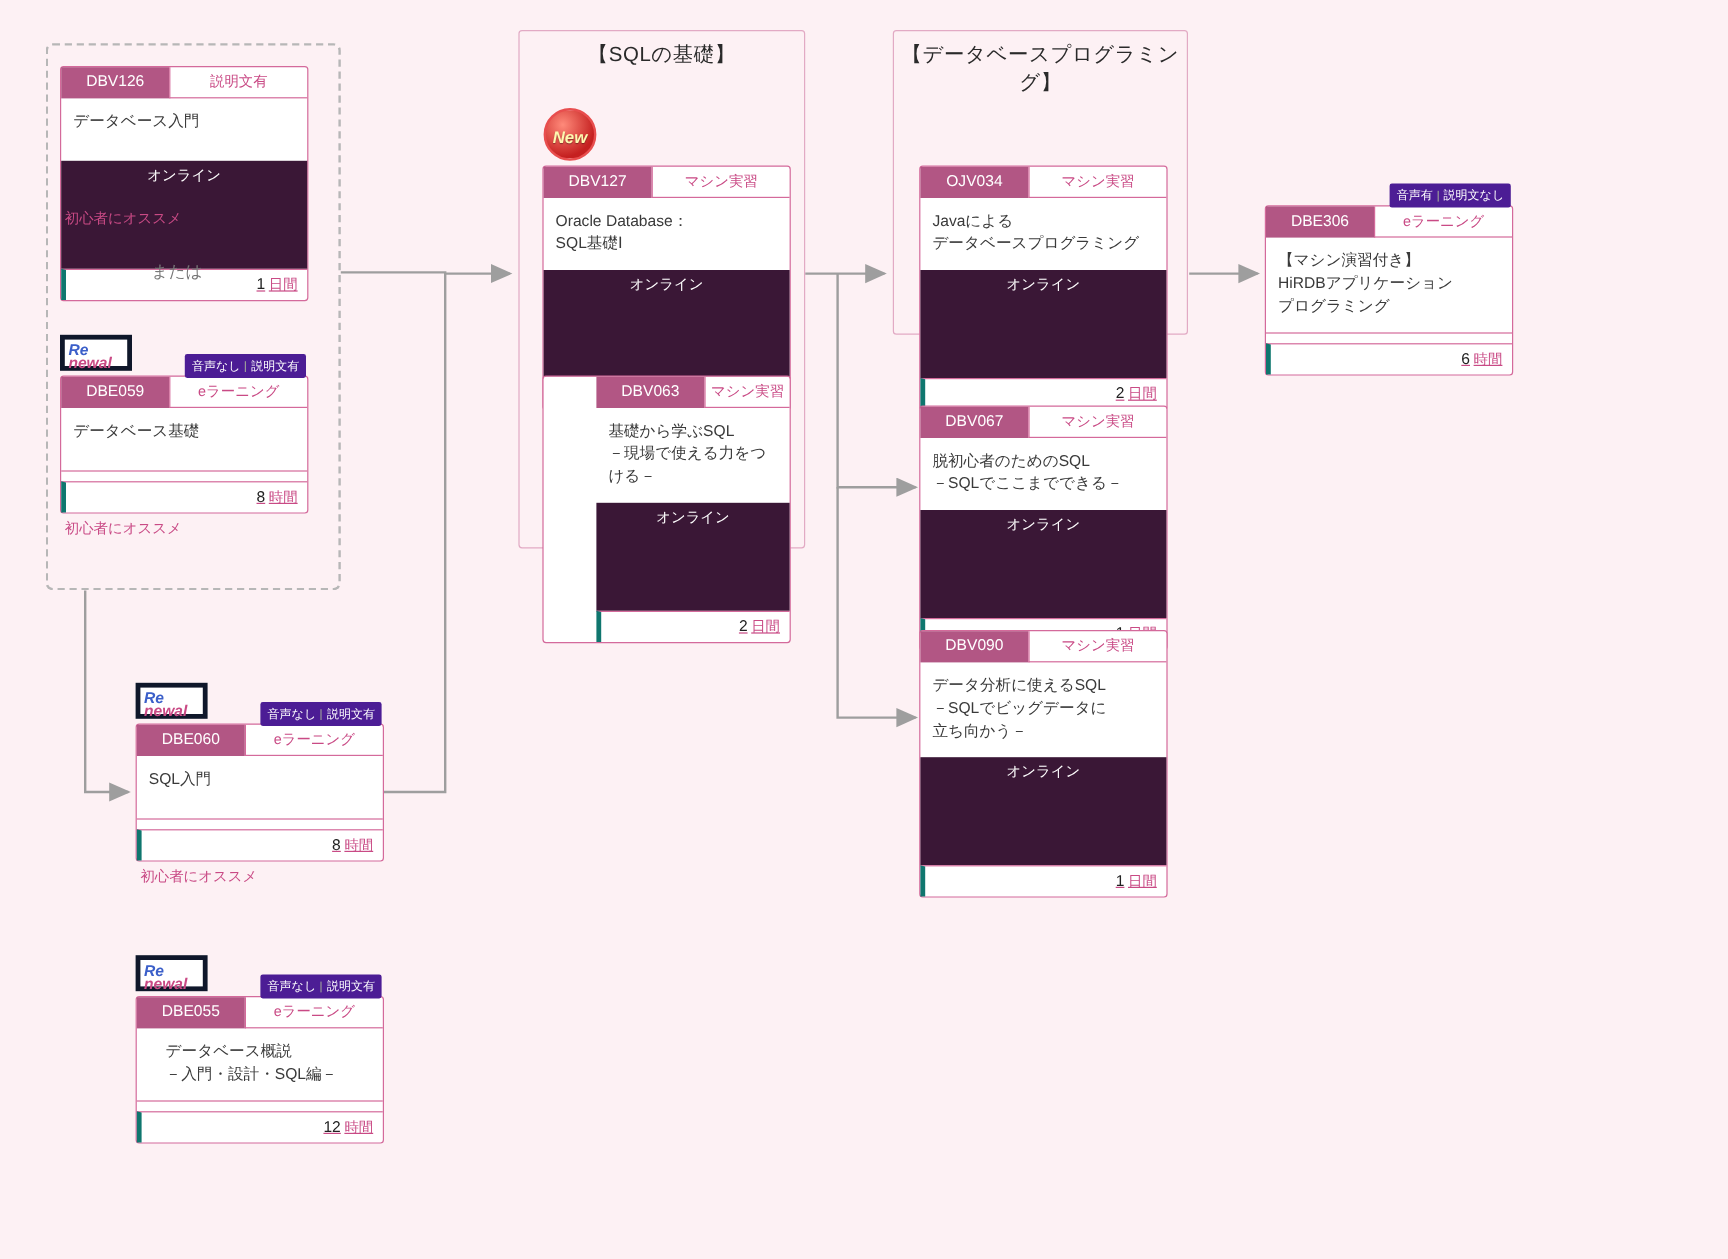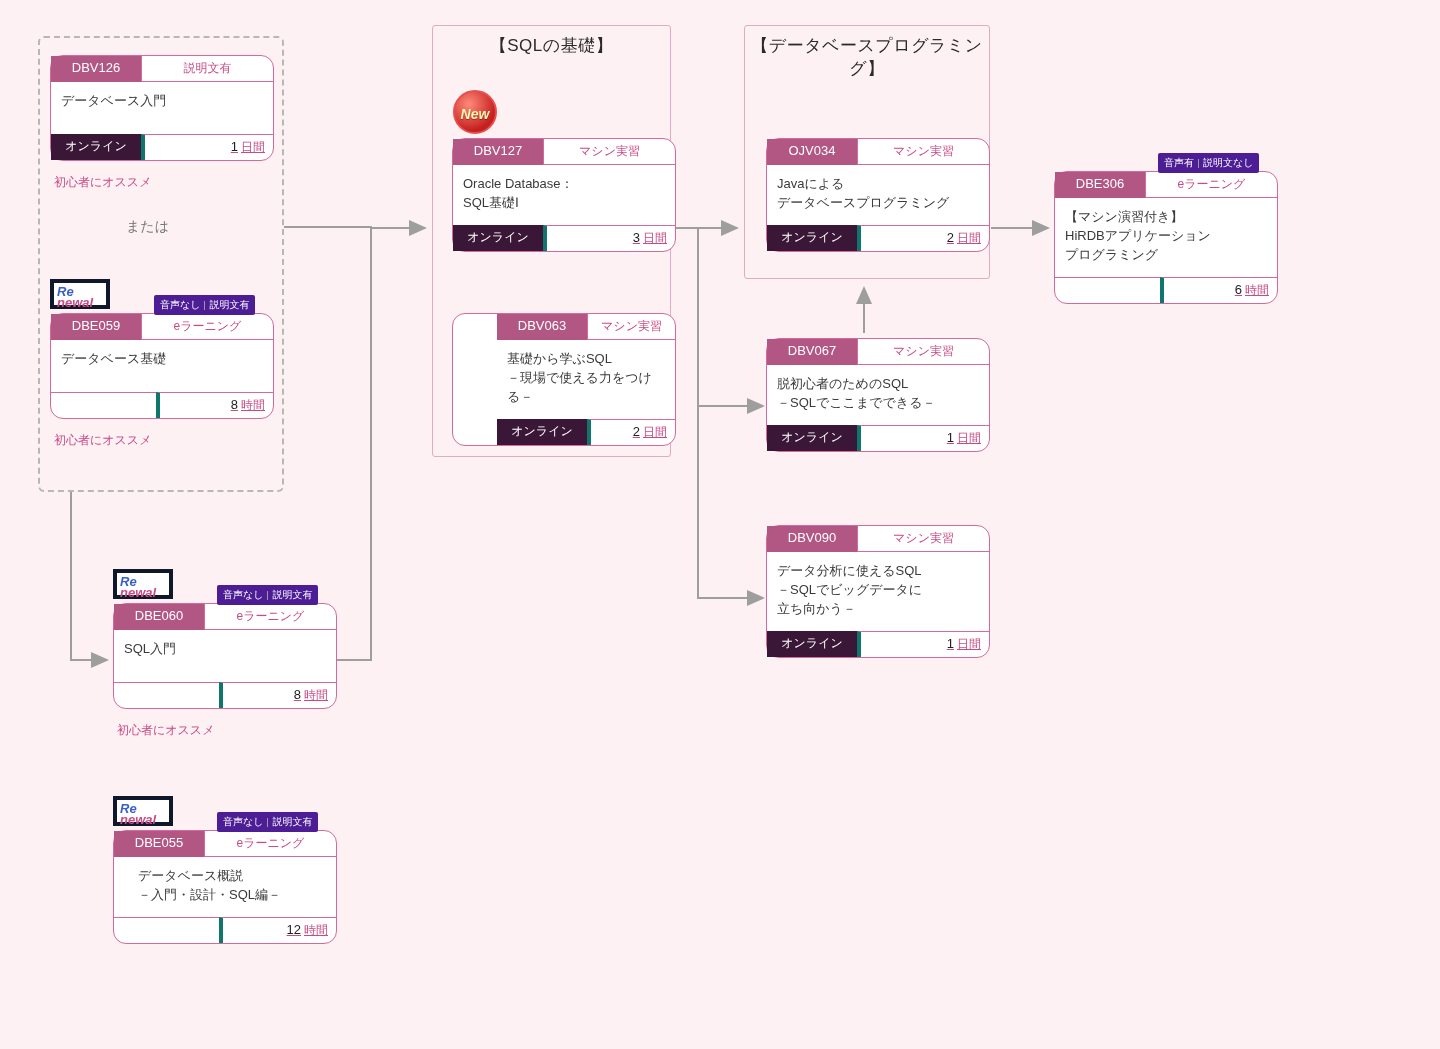--- a/index.html
+++ b/index.html
@@ -10,24 +10,24 @@
     font-family: "Hiragino Kaku Gothic ProN", "Meiryo", sans-serif;
     font-size: 13px;
     width: 1440px;
     height: 1049px;
     position: relative;
     border-radius: 16px;
   }
   
   .card {
     position: absolute;
-    width: 224px;
+    width: 207px;
     background: #fff;
     border: 1px solid #d46a9b;
-    border-radius: 13px;
+    border-radius: 3px;
     z-index: 10;
     box-shadow: 0 0 0 0 transparent;
   }
   .card .header {
     display: flex;
     font-size: 13px;
   }
   .card .code {
     background: #b25684;
     color: #fff;
@@ -47,20 +47,21 @@
   }
   .card .title {
     padding: 10px 10px 12px 10px;
     color: #3a3a3a;
     min-height: 52px;
     line-height: 1.45;
   }
   .card .footer {
     display: flex;
     font-size: 12px;
+    flex-direction: column;
   }
   .card .footer .fmt {
     background: #3a1736;
     color: #fff;
     flex: 0 0 90px;
     text-align: center;
     padding: 4px 0;
     font-weight: 500;
   }
   .card .footer .fmt.empty {

